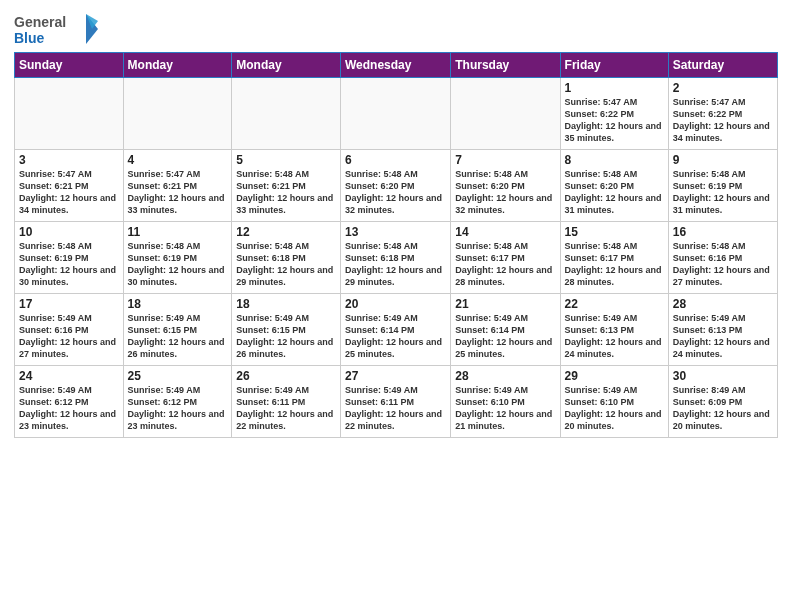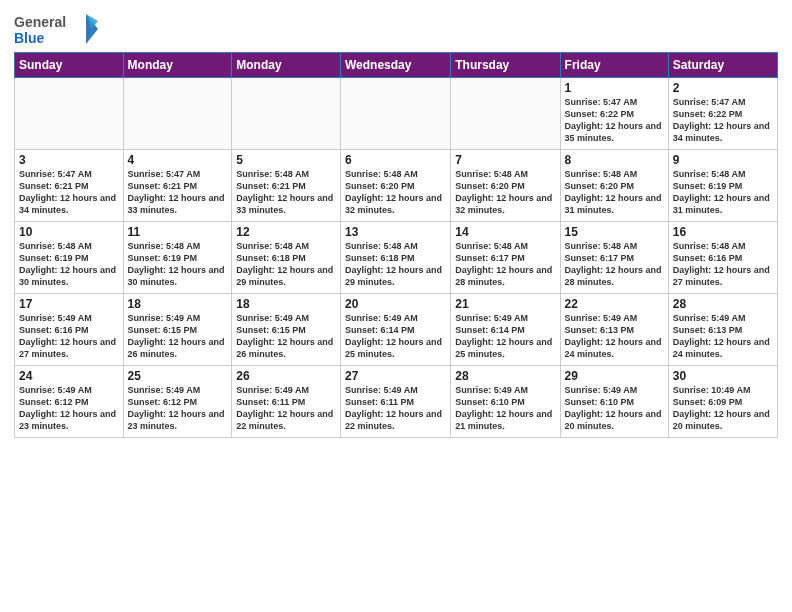--- a/index.html
+++ b/index.html
@@ -297,20 +297,20 @@
 Daylight: 12 hours and 21 minutes.</div>
           </td>
           <td>
             <span class="day-number">29</span>
             <div class="day-info">Sunrise: 5:49 AM
 Sunset: 6:10 PM
 Daylight: 12 hours and 20 minutes.</div>
           </td>
           <td>
             <span class="day-number">30</span>
-            <div class="day-info">Sunrise: 10:49 AM
+            <div class="day-info">Sunrise: 8:49 AM
 Sunset: 6:09 PM
 Daylight: 12 hours and 20 minutes.</div>
           </td>
         </tr>
       </tbody>
   </table>
 </div>
 
 </body></html>

